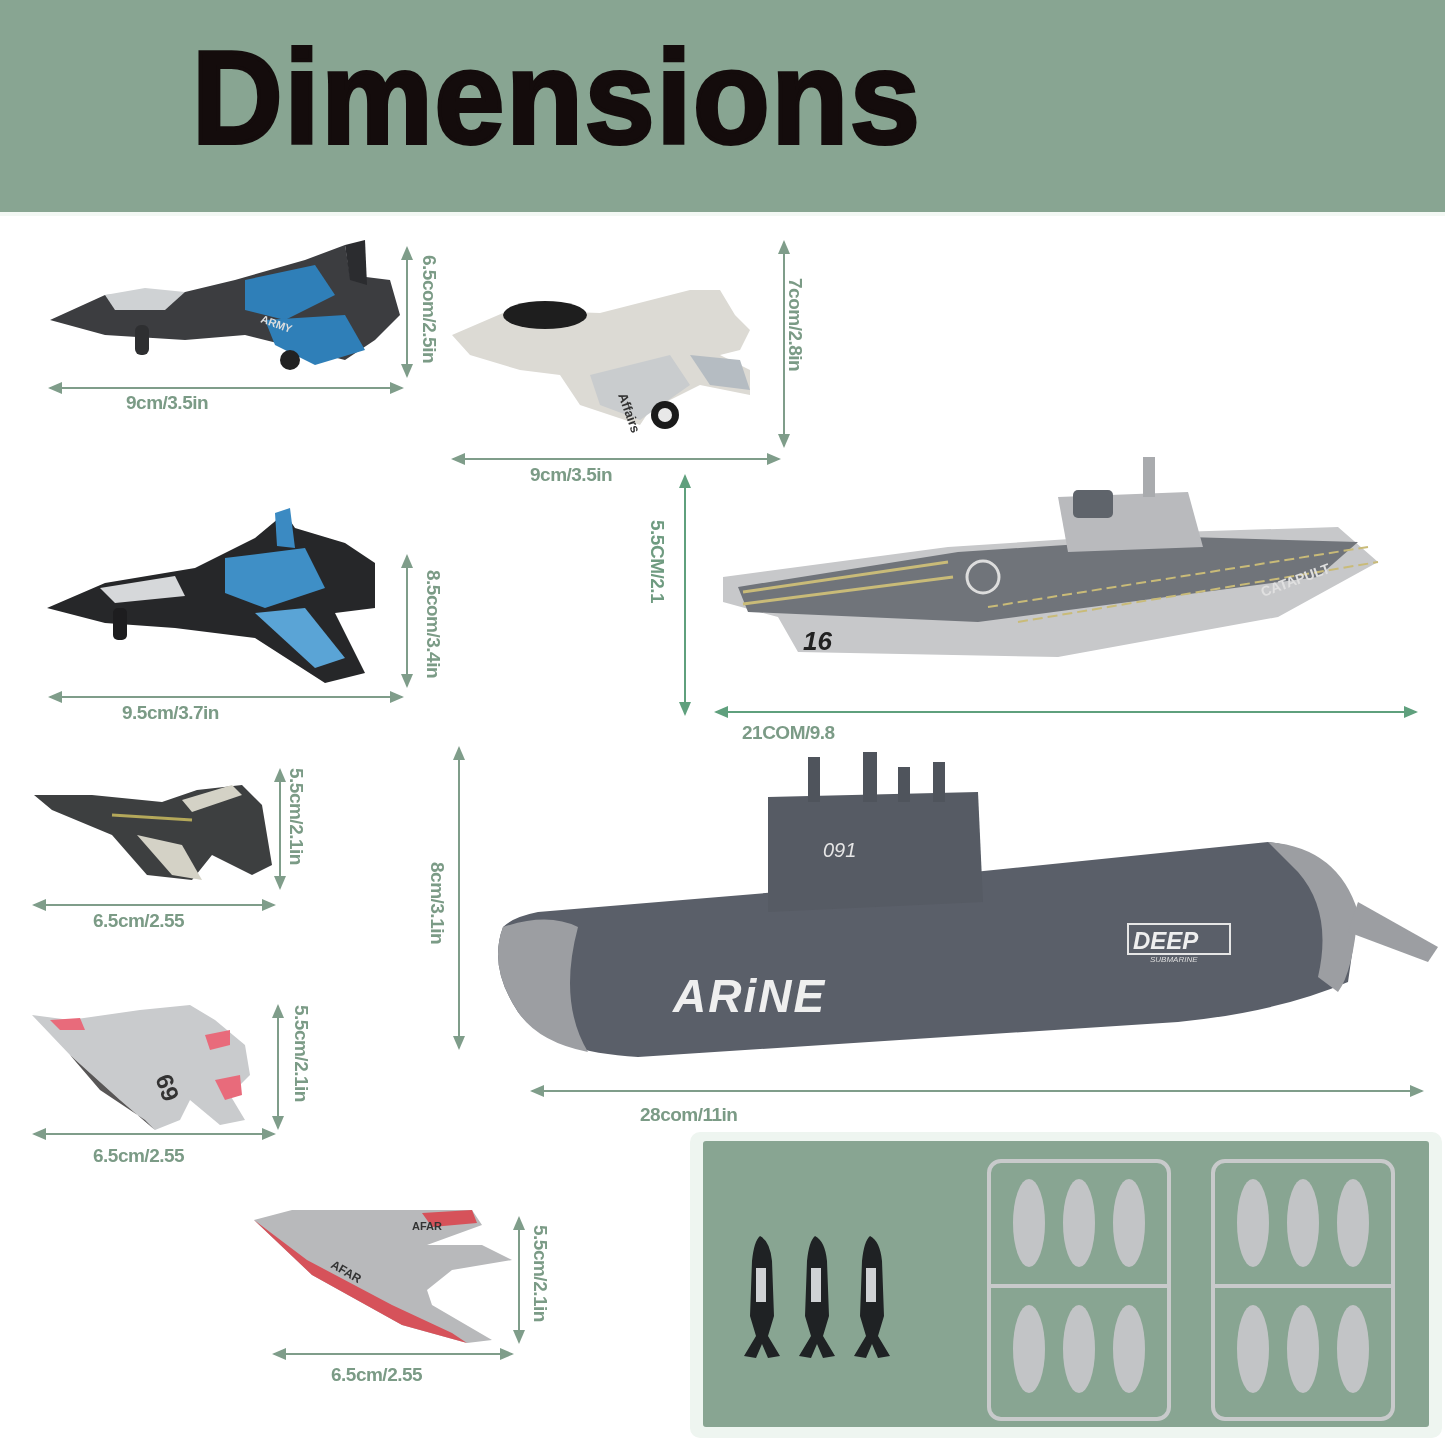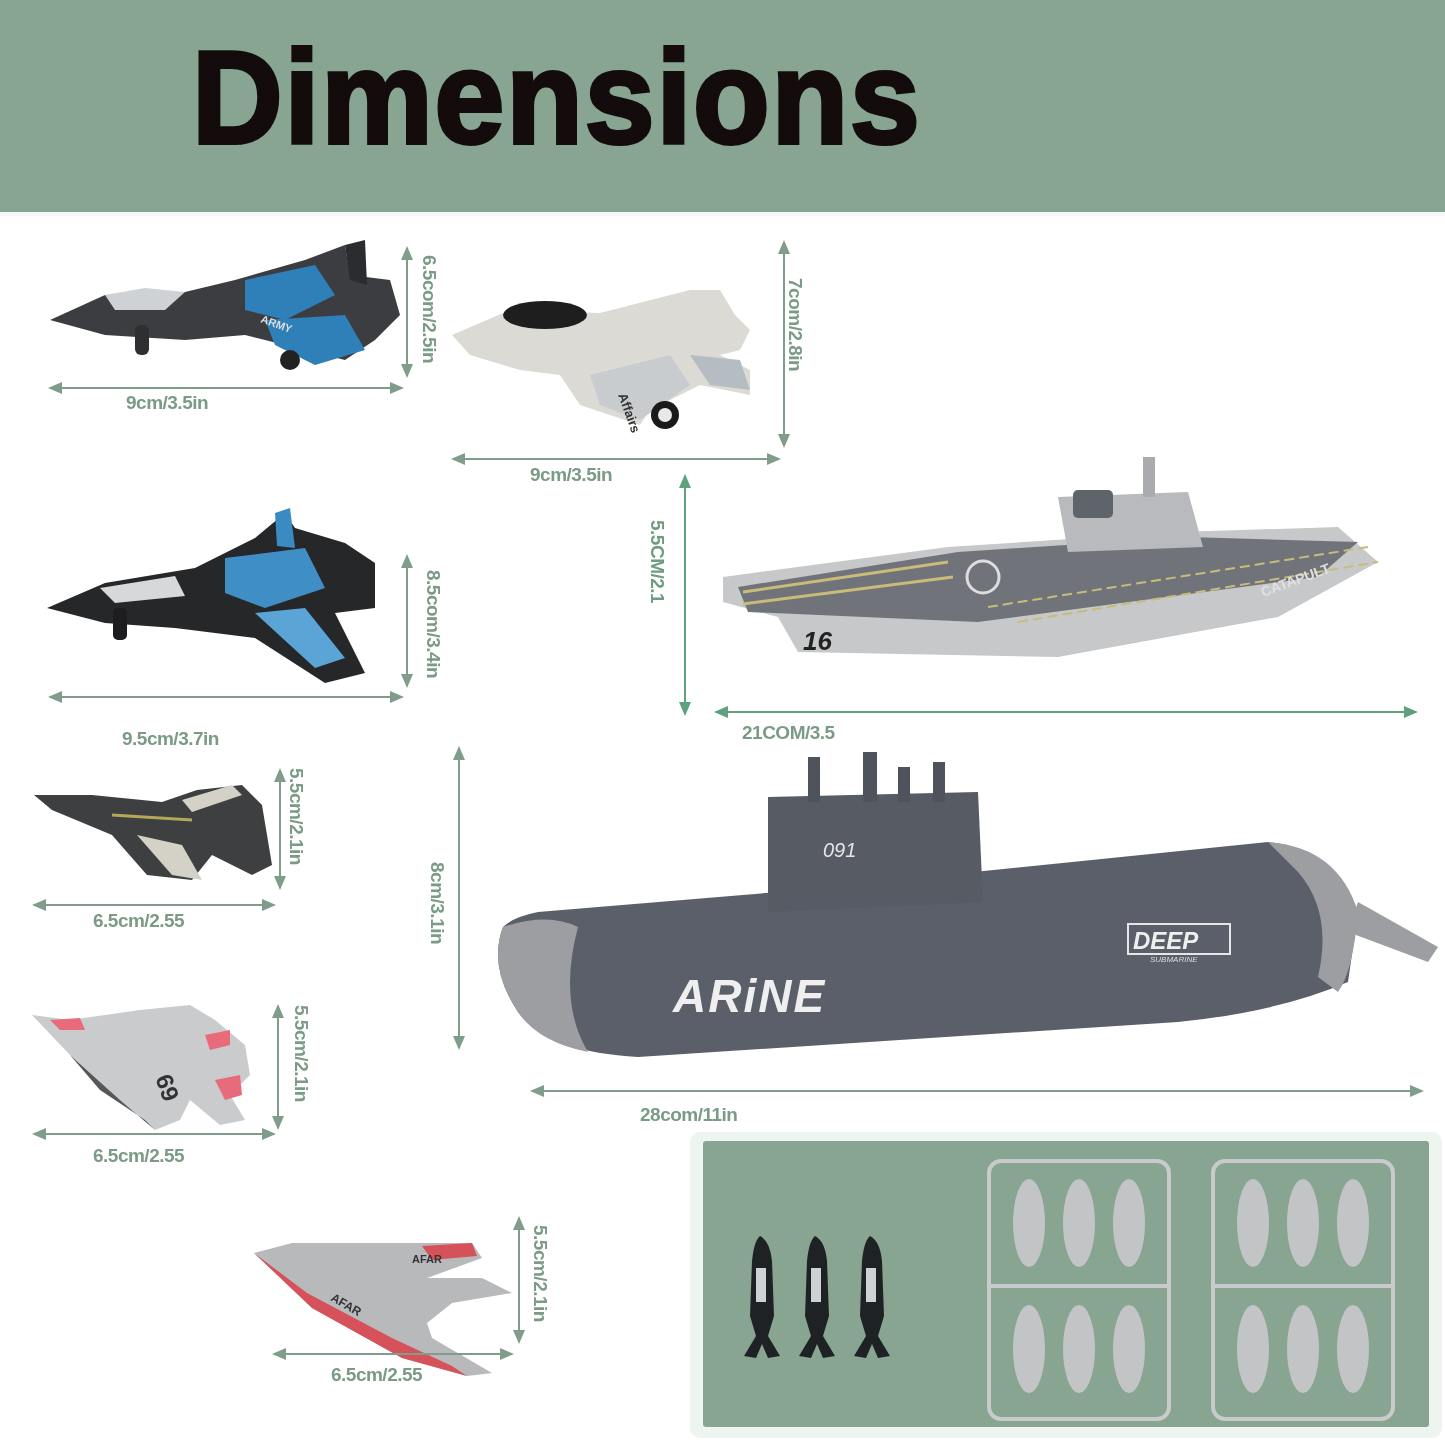--- a/index.html
+++ b/index.html
@@ -106,21 +106,21 @@
   <svg viewBox="0 0 340 180">
     <polygon points="2,100 60,75 150,60 210,30 240,5 250,20 300,35 330,55 330,100 290,105 320,165 280,175 210,130 130,120 60,115" fill="#262729"></polygon>
     <polygon points="55,80 130,68 140,88 70,95" fill="#d6d8da"></polygon>
     <polygon points="180,50 260,40 280,80 220,100 180,85" fill="#3f8fc6"></polygon>
     <polygon points="210,105 260,100 300,150 270,160" fill="#5aa4d6"></polygon>
     <polygon points="230,5 245,0 250,40 232,38" fill="#3b8ac2"></polygon>
     <rect x="68" y="100" width="14" height="32" rx="5" fill="#1d1d1f"></rect>
   </svg>
 </div>
 <div class="hline" style="left:50px;top:696px;width:352px;"></div>
-<div class="lbl" style="left:122px;top:728px;">9.5cm/3.7in</div>
+<div class="lbl" style="left:122px;top:702px;">9.5cm/3.7in</div>
 <div class="vline" style="left:406px;top:556px;height:130px;"></div>
 <div class="lbl v" style="left:444px;top:570px;">8.5com/3.4in</div>
 
 <div class="toy" style="left:718px;top:452px;width:685px;height:210px;">
   <svg viewBox="0 0 685 210">
     <polygon points="5,125 230,95 460,80 620,75 660,110 560,165 340,205 80,200 60,165 5,150" fill="#c7c8ca"></polygon>
     <polygon points="20,135 240,100 470,85 640,90 600,125 260,170 30,160" fill="#70747a"></polygon>
     <line x1="25" y1="140" x2="230" y2="110" stroke="#c9bb78" stroke-width="3"></line>
     <line x1="25" y1="152" x2="235" y2="125" stroke="#c9bb78" stroke-width="3"></line>
     <line x1="270" y1="155" x2="650" y2="95" stroke="#c9bb78" stroke-width="2" stroke-dasharray="10 5"></line>
@@ -129,21 +129,21 @@
     <rect x="355" y="38" width="40" height="28" rx="5" fill="#5f646b"></rect>
     <rect x="425" y="5" width="12" height="40" fill="#a9abae"></rect>
     <circle cx="265" cy="125" r="16" fill="none" stroke="#ddd" stroke-width="3"></circle>
     <text x="85" y="198" font-size="26" font-style="italic" font-weight="900" fill="#222">16</text>
     <text x="545" y="145" font-size="14" font-weight="700" fill="#e0e0e0" transform="rotate(-20 545 145)">CATAPULT</text>
   </svg>
 </div>
 <div class="vline teal" style="left:684px;top:476px;height:238px;"></div>
 <div class="lbl v teal" style="left:668px;top:520px;">5.5CM/2.1</div>
 <div class="hline teal" style="left:716px;top:711px;width:700px;"></div>
-<div class="lbl" style="left:742px;top:722px;">21COM/3.5</div>
+<div class="lbl" style="left:742px;top:722px;">21COM/9.8</div>
 
 <div class="toy" style="left:32px;top:780px;width:245px;height:108px;">
   <svg viewBox="0 0 245 108">
     <polygon points="2,15 60,15 130,22 165,10 210,5 230,25 240,85 220,95 180,75 160,100 115,95 80,55 20,30" fill="#3d3f40"></polygon>
     <polygon points="105,55 150,65 170,100 140,95" fill="#d4d2c6"></polygon>
     <polygon points="150,20 200,5 210,15 160,32" fill="#d4d2c6"></polygon>
     <line x1="80" y1="35" x2="160" y2="40" stroke="#b4a85a" stroke-width="3"></line>
   </svg>
 </div>
 <div class="hline" style="left:34px;top:904px;width:240px;"></div>
@@ -182,21 +182,21 @@
     <polygon points="185,80 210,75 212,95 195,100" fill="#e86b7b"></polygon>
     <polygon points="175,35 200,30 200,45 180,50" fill="#e86b7b"></polygon>
     <text x="125" y="78" font-size="24" font-weight="700" fill="#333" transform="rotate(70 125 78)">69</text>
   </svg>
 </div>
 <div class="hline" style="left:34px;top:1133px;width:240px;"></div>
 <div class="lbl" style="left:93px;top:1145px;">6.5cm/2.55</div>
 <div class="vline" style="left:277px;top:1006px;height:122px;"></div>
 <div class="lbl v" style="left:312px;top:1005px;">5.5cm/2.1in</div>
 
-<div class="toy" style="left:252px;top:1238px;width:262px;height:140px;">
+<div class="toy" style="left:252px;top:1205px;width:262px;height:140px;">
   <svg viewBox="0 0 262 140">
     <polygon points="2,15 40,5 220,5 230,20 175,40 230,40 260,55 200,65 175,85 180,100 240,135 215,138 150,120 60,70" fill="#b8b9bb"></polygon>
     <polygon points="2,15 60,70 150,120 215,138 200,128 140,100 55,55" fill="#d6525a"></polygon>
     <polygon points="170,8 220,5 225,18 180,22" fill="#d6525a"></polygon>
     <text x="160" y="25" font-size="11" font-weight="700" fill="#333">AFAR</text>
     <text x="78" y="62" font-size="12" font-weight="700" fill="#333" transform="rotate(30 78 62)">AFAR</text>
   </svg>
 </div>
 <div class="hline" style="left:274px;top:1353px;width:238px;"></div>
 <div class="lbl" style="left:331px;top:1364px;">6.5cm/2.55</div>

